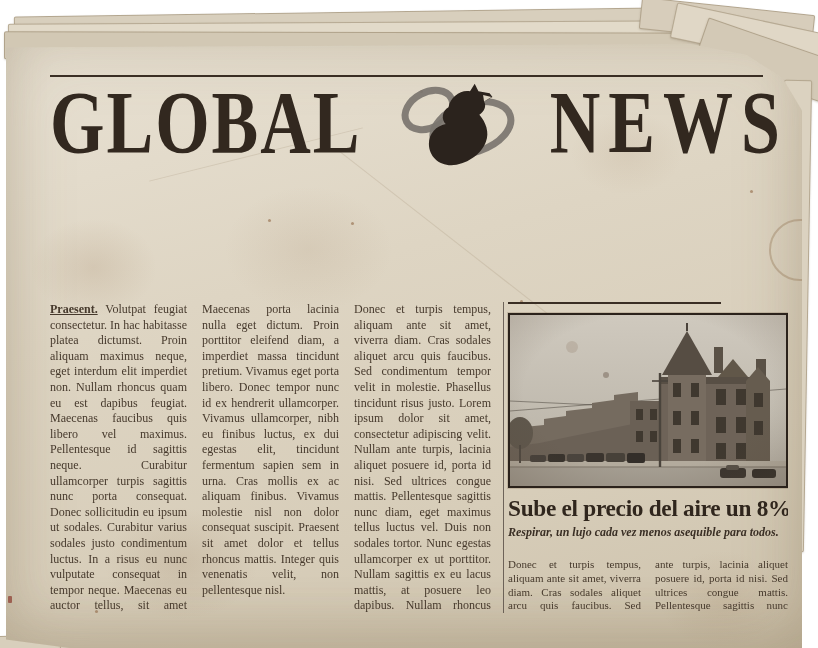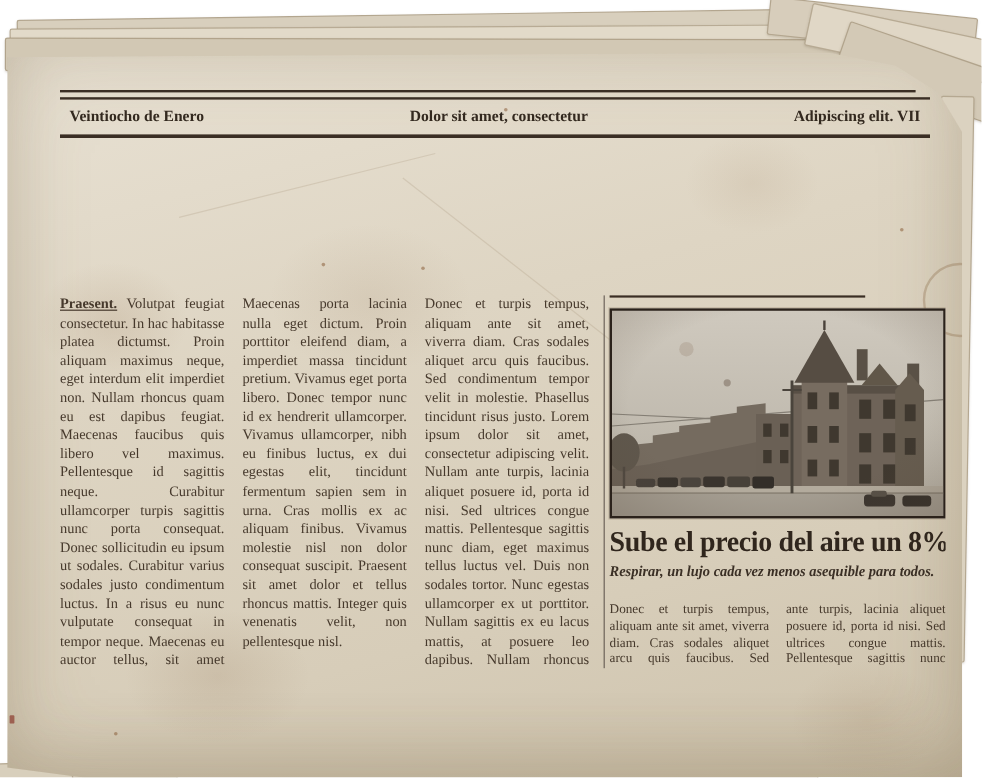--- a/index.html
+++ b/index.html
@@ -97,26 +97,35 @@
     <div class="speck" style="left:744px;top:146px;"></div>
     <div class="speck" style="left:414px;top:46px;"></div>
     <div class="speck" style="left:89px;top:566px;"></div>
     <div class="speck" style="left:262px;top:175px;"></div>
     <div class="mark-red"></div>
 
     <div class="content">
 
       <div class="top-rule"></div>
 
-
-      <div class="dateline">
-        <span>Veintiocho de Enero</span>
-        <span>Dolor sit amet, consectetur</span>
-        <span>Adipiscing elit. VII</span>
+      <div class="masthead">
+        <span class="mast-word">GLOBAL</span>
+        <svg class="logo" viewBox="0 0 130 92">
+          <ellipse cx="36" cy="31" rx="27" ry="19" transform="rotate(-28 36 31)" fill="none" stroke="#7b756f" stroke-width="7.5" opacity=".92"></ellipse>
+          <ellipse cx="82" cy="50" rx="43" ry="26" transform="rotate(-18 82 50)" fill="none" stroke="#7b756f" stroke-width="7.5" opacity=".92"></ellipse>
+          <path fill="#2b231d" d="M60,90 C46,90 36,80 36,67 C36,56 44,48 54,46
+                   C49,41 50,32 57,28 C59,17 70,9 80,11
+                   L85,3 L89,11 L101,13 L104,17 L95,22
+                   C98,27 95,33 90,36 C97,44 101,55 97,65
+                   C92,79 75,90 60,90 Z"></path>
+          <path fill="#ddd4c2" d="M94,15 L103,17 L95,22 Z"></path>
+        </svg>
+        <span class="mast-word news">NEWS</span>
       </div>
+
 
       <div class="blank-band"></div>
 
       <div class="body">
 
         <div class="col">
           <p><b class="lead">Praesent.</b>
             <span>Volutpat feugiat consectetur. In hac habitasse platea dictumst. Proin aliquam maximus neque, eget interdum elit imperdiet non. Nullam rhoncus quam eu est dapibus feugiat. Maecenas faucibus quis libero vel maximus. Pellentesque id sagittis neque. Curabitur ullamcorper turpis sagittis nunc porta consequat. Donec sollicitudin eu ipsum ut sodales. Curabitur varius sodales justo condimentum luctus. In a risus eu nunc vulputate consequat in tempor neque. Maecenas eu auctor tellus, sit amet bibendum magna. Nullam nisi justo, pharetra vel mi quis, pretium tempor quam. Donec malesuada augue felis, eget efficitur risus mattis eu. Praesent eget libero eu odio elementum dictum. Ut porttitor sollicitudin purus a egestas. Integer nec mi augue. Pellentesque ultricies non diam a interdum. Donec mauris neque, efficitur nec vulputate at, cursus id arcu. Cras egestas, odio nec hendrerit pretium, eros ante molestie felis, vestibulum consequat nunc ipsum nec nisl. Integer molestie elementum nisi, vel varius nisi. Cras fermentum, enim ut eleifend maximus.</span></p>
         </div>
 

